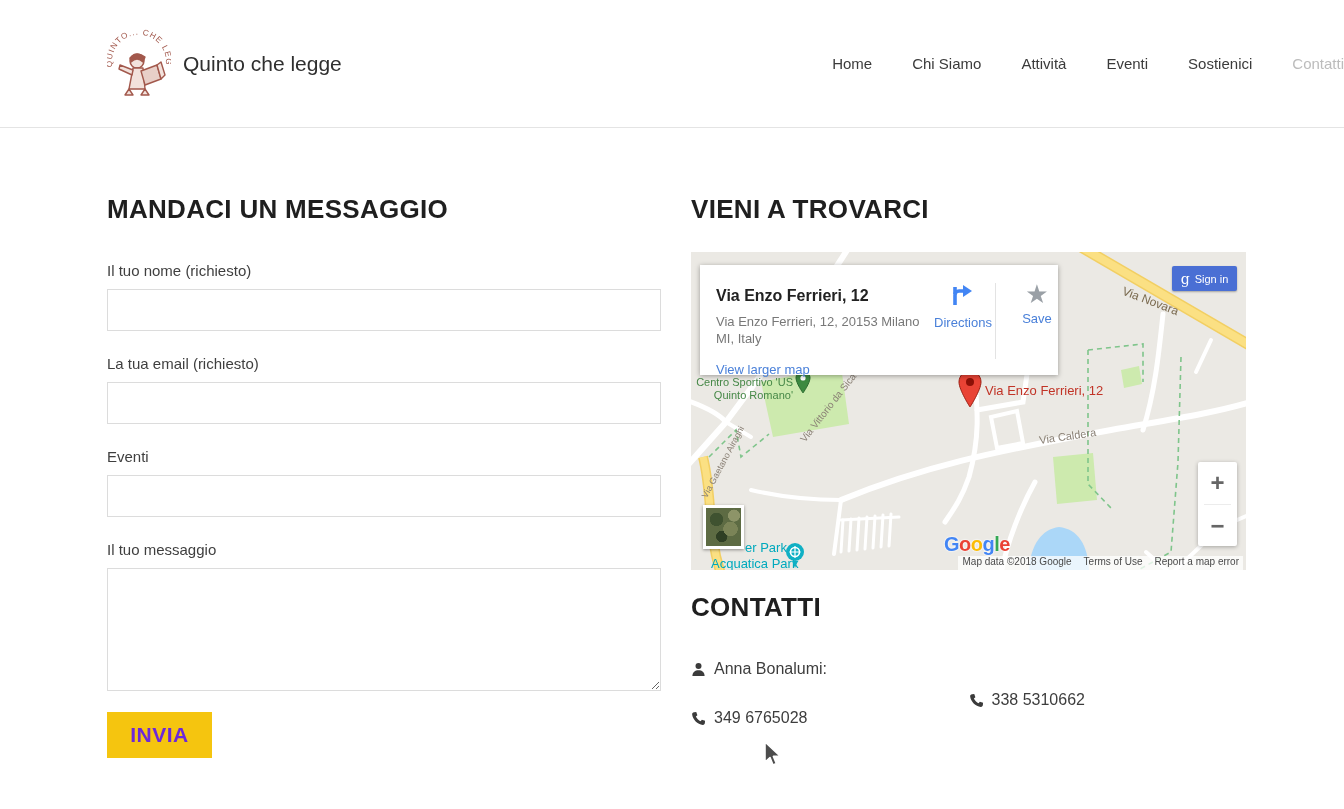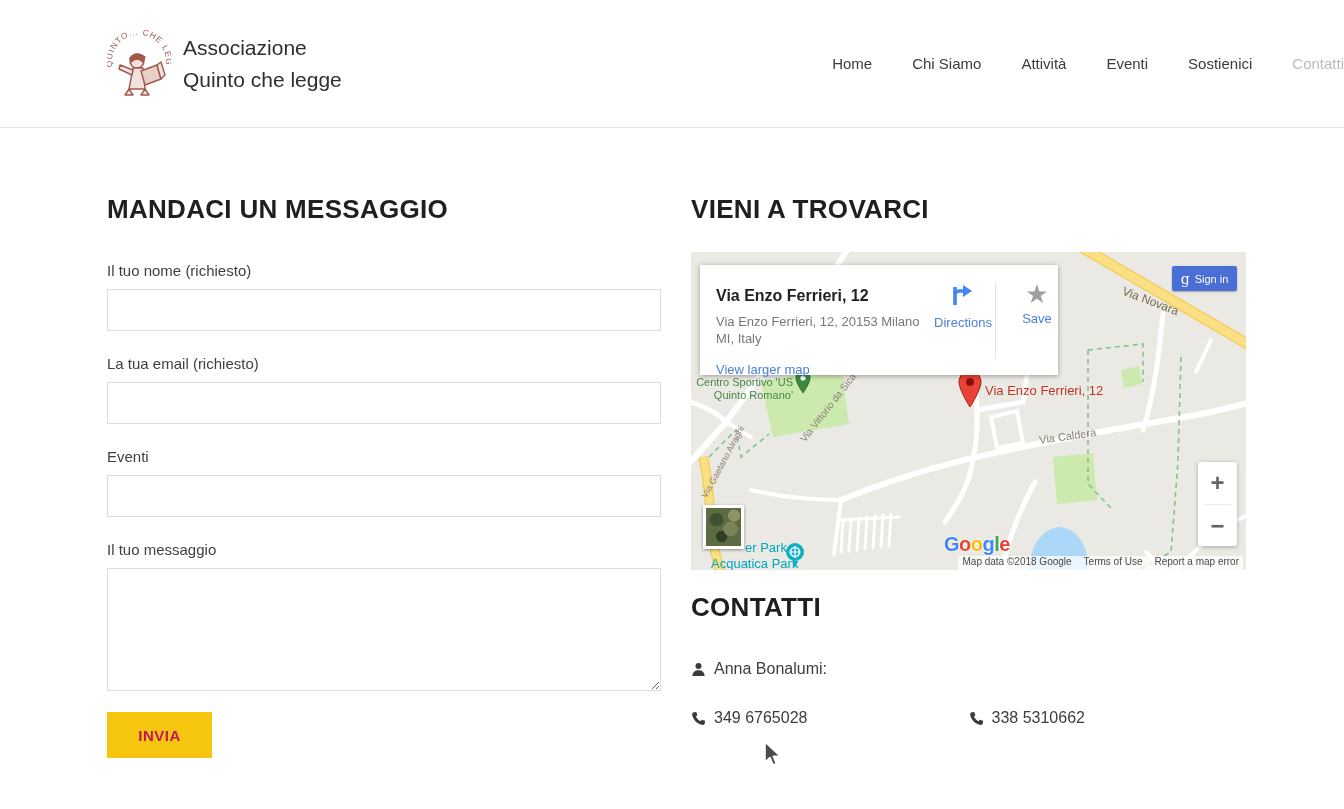--- a/index.html
+++ b/index.html
@@ -20,21 +20,21 @@
   
   .col-left { position:absolute; left:107px; top:196px; width:554px; }
   h2.sec { font-size:26px; font-weight:700; letter-spacing:.3px; color:#1f1f1f; line-height:26px; }
   .col-left h2 { margin-bottom:40px; }
   .f-label { display:block; font-size:15px; color:#3f3f3f; margin-bottom:10px; }
   .f-input { width:554px; height:42px; border:1px solid #dcdcdc; background:#fff; margin-bottom:24px;
              font-size:15px; padding:0 10px; font-family:"Liberation Sans",sans-serif; }
   .f-textarea { width:554px; height:123px; border:1px solid #dcdcdc; background:#fff; resize:both;
                 font-size:15px; padding:8px 10px; font-family:"Liberation Sans",sans-serif; margin-bottom:17px; }
   .submit-btn { display:block; width:105px; height:46px; background:#f5c50f; border:none; cursor:pointer;
-                font-size:15px; font-weight:700; color:#be185d; letter-spacing:.5px;
+                font-size:21px; font-weight:700; color:#6d28d9; letter-spacing:.5px;
                 font-family:"Liberation Sans",sans-serif; }
 
   
   .col-right { position:absolute; left:691px; top:196px; width:555px; }
   .col-right h2 { margin-bottom:30px; }
 
   
   .map { position:relative; width:555px; height:318px; background:#ebe9e4; overflow:hidden; cursor:grab; }
   .map svg.base { position:absolute; left:0; top:0; }
   .maplbl { position:absolute; white-space:nowrap; pointer-events:none; }
@@ -86,21 +86,21 @@
   .attrib { position:absolute; right:3px; bottom:0; height:14px; display:flex; gap:12px; z-index:2;
             font-size:10px; color:#494949; background:rgba(255,255,255,.75); padding:0 4px; }
   .attrib a { color:#494949; text-decoration:none; cursor:pointer; }
 
   .pin-red { position:absolute; left:267px; top:118px; z-index:2; }
   .pin-green { position:absolute; left:104px; top:118px; z-index:1; }
   .pin-teal { position:absolute; left:94px; top:290px; z-index:1; }
 
   
   .contatti-h { margin-top:24px; }
-  .people { display:flex; margin-top:40px;align-items:flex-end; }
+  .people { display:flex; margin-top:40px; }
   .person { width:294px; }
   .crow { display:flex; align-items:center; gap:8px; font-size:16px; color:#3d3d3d; }
   .crow.phone { margin-top:31px; }
   .cicon { width:15px; height:15px; flex:0 0 auto; }
 
   .cursor { position:absolute; left:762px; top:740px; z-index:9; pointer-events:none; }
 </style>
 </head>
 <body>
 
@@ -119,21 +119,20 @@
           <circle cx="30" cy="34" r="7"></circle>
           <path d="M23 31 Q30 24 38 30 L36 35 Q30 29 24 35 Z" fill="#a2584c"></path>
           <path d="M26 41 L22 62 L38 62 L36 41 Z"></path>
           <path d="M26 43 L13 38 L12 42 L25 48 Z"></path>
           <path d="M34 44 L50 38 L54 52 L38 58 Z" fill="#e8cfc8"></path>
           <path d="M50 38 L54 52 L58 48 L54 35 Z"></path>
           <path d="M22 62 L18 68 L26 68 Z M38 62 L34 68 L42 68 Z"></path>
         </g>
       </svg>
       <div class="brand-name">
-        <div>Associazione</div>
         <div>Quinto che legge</div>
       </div>
     </div>
     <nav class="nav">
       <a>Home</a>
       <a>Chi Siamo</a>
       <a>Attività</a>
       <a>Eventi</a>
       <a>Sostienici</a>
       <a class="active">Contatti</a>

